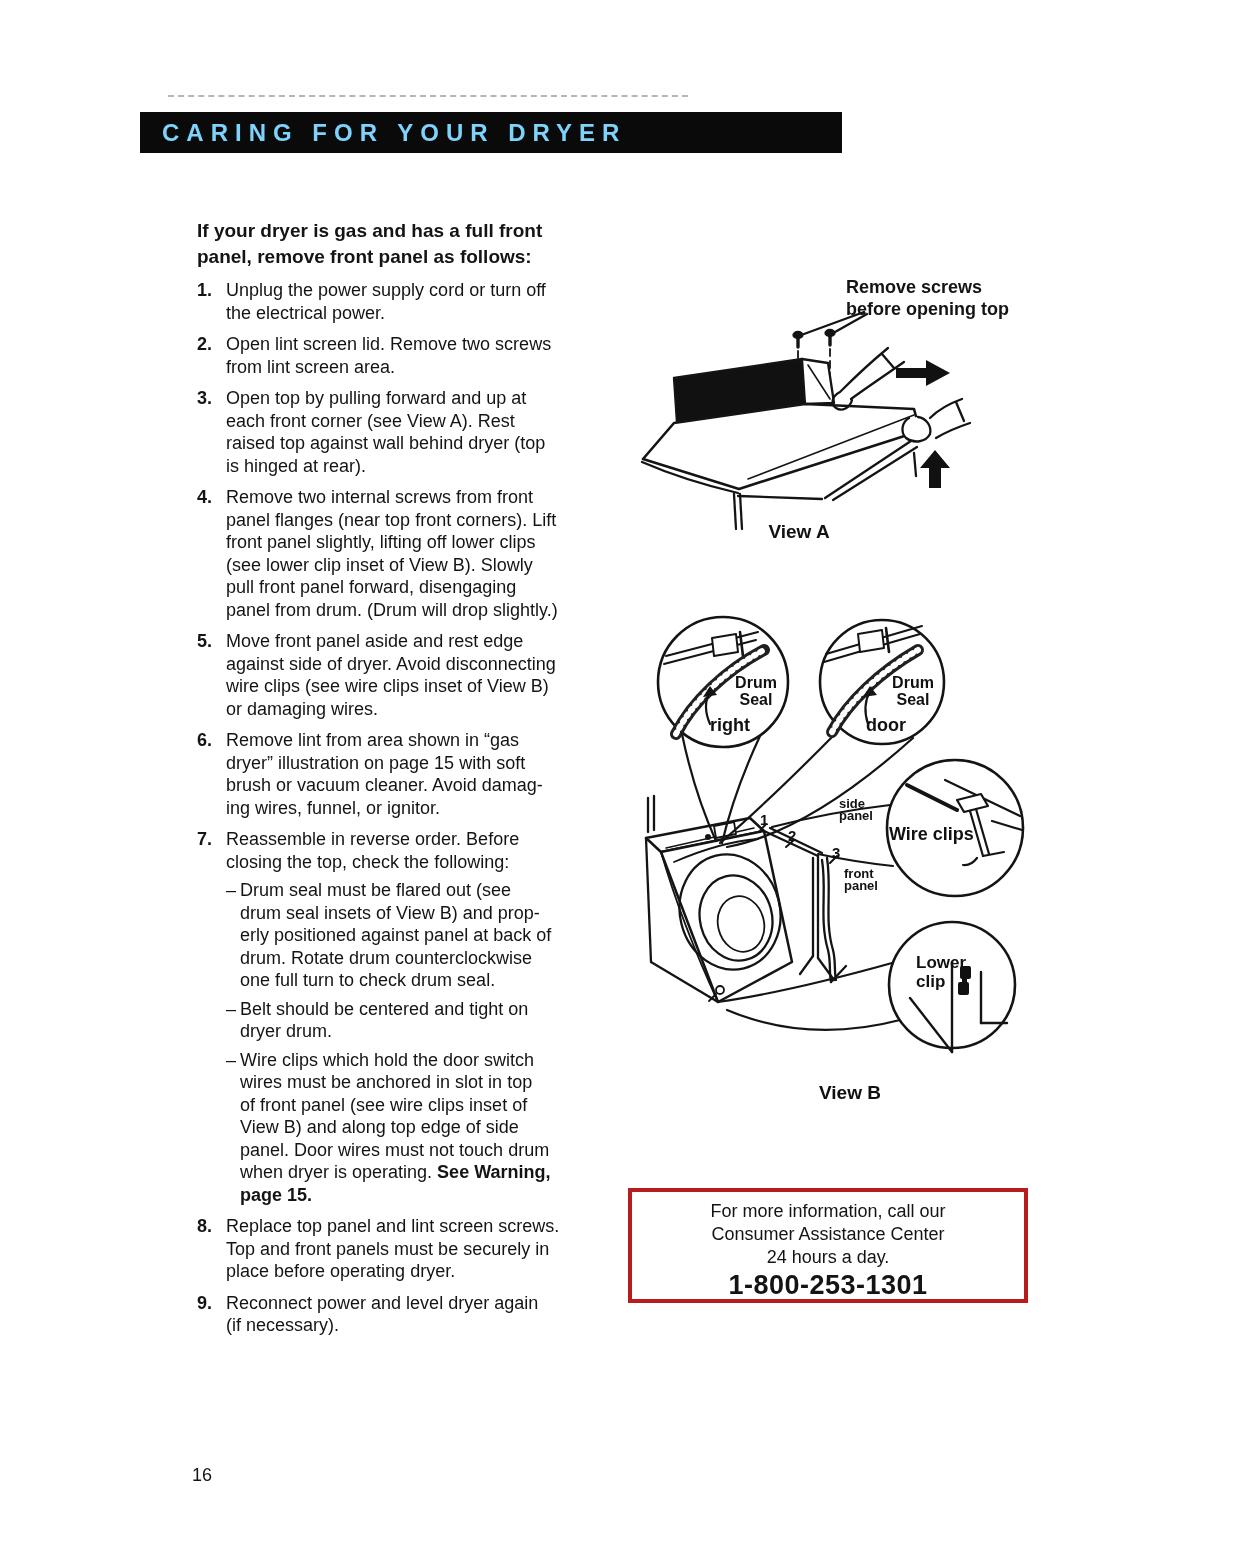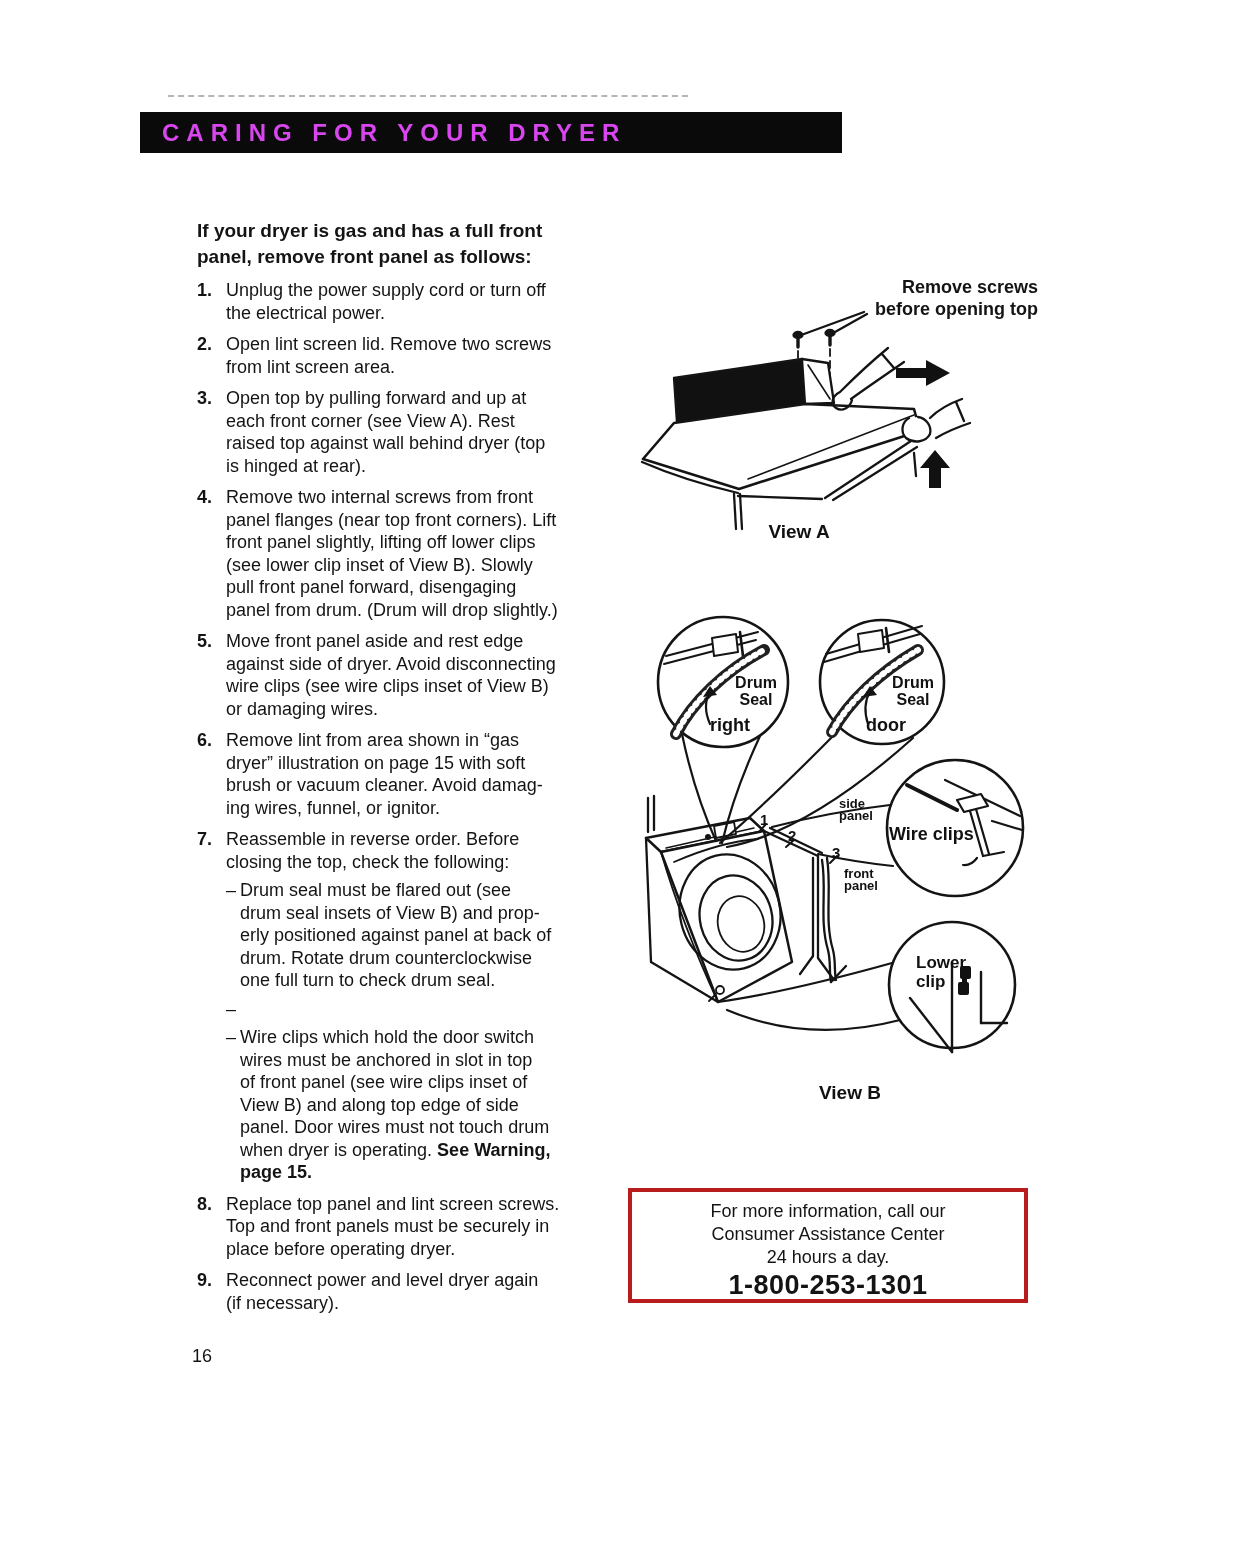--- a/index.html
+++ b/index.html
@@ -4,49 +4,49 @@
 <style>
   html,body{margin:0;padding:0;}
   body{
     width:1245px;height:1556px;position:relative;background:#ffffff;
     font-family:"Liberation Sans", sans-serif;color:#141414;overflow:hidden;
   }
   .scan-dash{position:absolute;left:168px;top:95px;width:520px;height:0;
     border-top:2px dashed #8f8f8f;opacity:.65;}
   .header-bar{position:absolute;left:140px;top:112px;width:702px;height:41px;
     background:#0a0a0a;display:flex;align-items:center;padding-left:22px;box-sizing:border-box;}
-  .header-title{color:#d946ef;font-weight:bold;font-size:24px;letter-spacing:7px;white-space:nowrap;}
+  .header-title{color:#7dd3fc;font-weight:bold;font-size:24px;letter-spacing:7px;white-space:nowrap;}
 
   .left-col{position:absolute;left:197px;top:218px;width:440px;}
   .intro{font-weight:bold;font-size:19px;line-height:26px;white-space:pre-wrap;margin-bottom:9px;}
   .step{display:flex;margin-bottom:9px;font-size:18px;line-height:22.5px;}
   .step-num{font-weight:bold;flex:0 0 29px;width:29px;}
   .step-text{white-space:pre-wrap;}
   .subs{margin-top:6px;}
   .sub{display:flex;margin-bottom:6px;}
   .sub:last-child{margin-bottom:0;}
   .sub-dash{flex:0 0 14px;width:14px;}
   .sub-text{white-space:pre-wrap;}
   .sub-text b{font-weight:bold;}
 
-  .annotation{position:absolute;left:846px;top:276px;width:192px;text-align:right;
+  .annotation{position:absolute;left:846px;top:276px;width:192px;text-align:left;
     font-weight:bold;font-size:18px;line-height:22px;white-space:pre-line;}
 
   .figA{position:absolute;left:626px;top:310px;width:390px;height:260px;}
   .figB{position:absolute;left:630px;top:590px;width:440px;height:520px;}
   .figA svg,.figB svg{position:absolute;left:0;top:0;}
   .ovl{position:absolute;font-weight:bold;white-space:pre-line;color:#111;}
   .cap{position:absolute;font-weight:bold;font-size:19px;text-align:center;color:#111;}
 
   .info-box{position:absolute;left:628px;top:1188px;width:400px;height:115px;
     border:4px solid #b91c1c;box-sizing:border-box;text-align:center;padding-top:8px;}
   .info-line{font-size:18px;line-height:23px;}
   .info-phone{font-size:27px;font-weight:bold;letter-spacing:.5px;margin-top:1px;}
 
-  .page-num{position:absolute;left:192px;top:1346px;font-size:18px;}
+  .page-num{position:absolute;left:192px;top:1465px;font-size:18px;}
 </style>
 </head>
 <body>
 
 <div class="scan-dash"></div>
 
 <div class="header-bar">
   <span class="header-title">CARING FOR YOUR DRYER</span>
 </div>
 
@@ -103,20 +103,22 @@
         <div class="sub">
           <div class="sub-dash">–</div>
           <div class="sub-text">Drum seal must be flared out (see
 drum seal insets of View B) and prop-
 erly positioned against panel at back of
 drum. Rotate drum counterclockwise
 one full turn to check drum seal.</div>
         </div>
         <div class="sub">
           <div class="sub-dash">–</div>
+          <div class="sub-text">Belt should be centered and tight on
+dryer drum.</div>
         </div>
         <div class="sub">
           <div class="sub-dash">–</div>
           <div class="sub-text"><span>Wire clips which hold the door switch
 wires must be anchored in slot in top
 of front panel (see wire clips inset of
 View B) and along top edge of side
 panel. Door wires must not touch drum
 when dryer is operating. </span><b>See Warning,
 page 15.</b></div>

